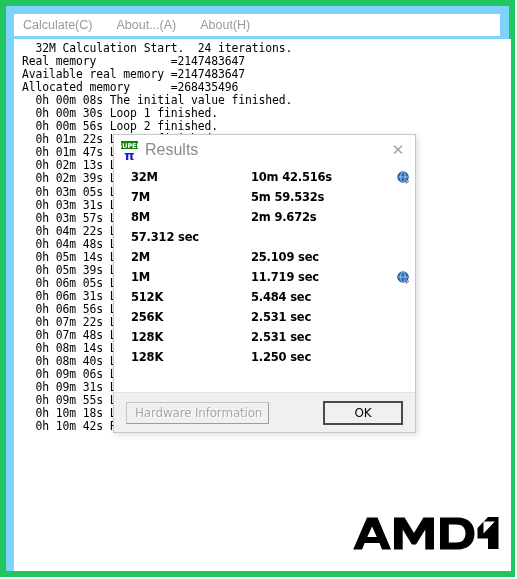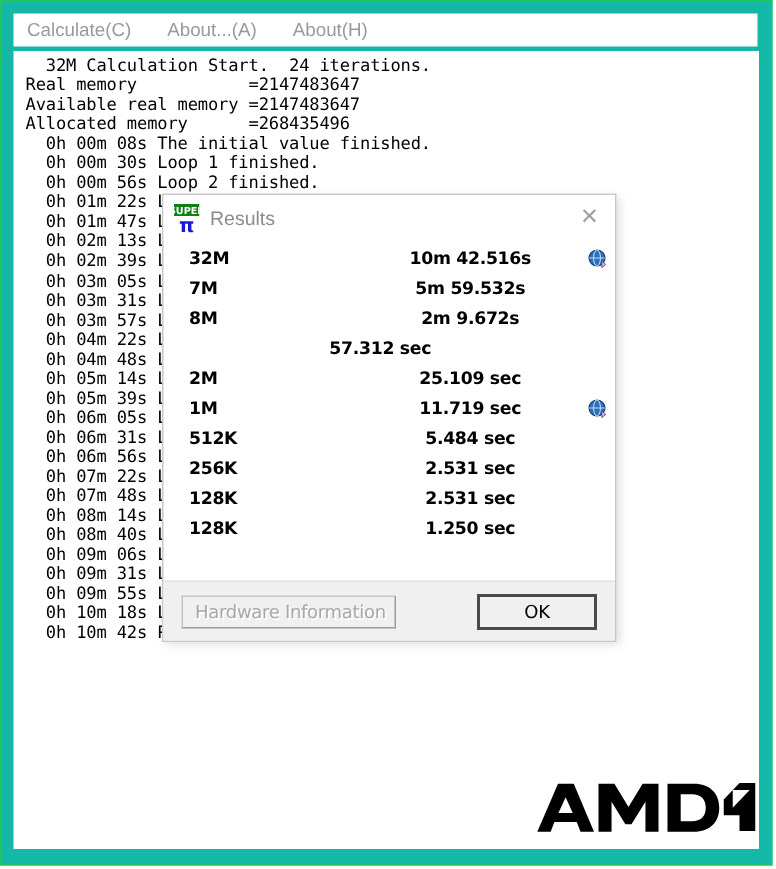--- a/index.html
+++ b/index.html
@@ -14,22 +14,22 @@
     overflow: hidden;
     font-family: "Liberation Sans", sans-serif;
   }
 
   
   #app-window {
     position: absolute;
     left: 0; top: 0;
     width: 515px;
     height: 577px;
-    background: #14b8a6;
-    border: 1px solid #22c55e;
+    background: #7dd3fc;
+    border: 6px solid #22c55e;
     box-sizing: border-box;
   }
 
   
   #menu-bar {
     position: absolute;
     left: 8px; top: 8px;
     right: 9px;
     height: 22px;
     background: #ffffff;
@@ -96,21 +96,21 @@
     background: #ffffff;
   }
   #superpi-icon {
     width: 17px;
     height: 19px;
     position: relative;
     flex: 0 0 auto;
     margin-right: 7px;
   }
   #dialog-title {
-    font-size: 13px;
+    font-size: 16px;
     color: #8c8c8c;
     white-space: nowrap;
   }
   #dialog-close {
     position: absolute;
     right: 6px; top: 5px;
     width: 22px; height: 20px;
     color: #a0a0a0;
     font-size: 15px;
     line-height: 20px;
@@ -142,21 +142,21 @@
     width: 120px;
     flex: 0 0 auto;
     letter-spacing: -0.2px;
   }
   .result-value {
     font-family: "DejaVu Sans", sans-serif;
     font-size: 11.5px;
     font-weight: bold;
     color: #000000;
     flex: 1 1 auto;
-    text-align: center;
+    text-align: left;
     padding-right: 6px;
     letter-spacing: -0.2px;
   }
   .globe-slot {
     width: 22px;
     flex: 0 0 auto;
     display: flex;
     align-items: center;
     justify-content: center;
   }

